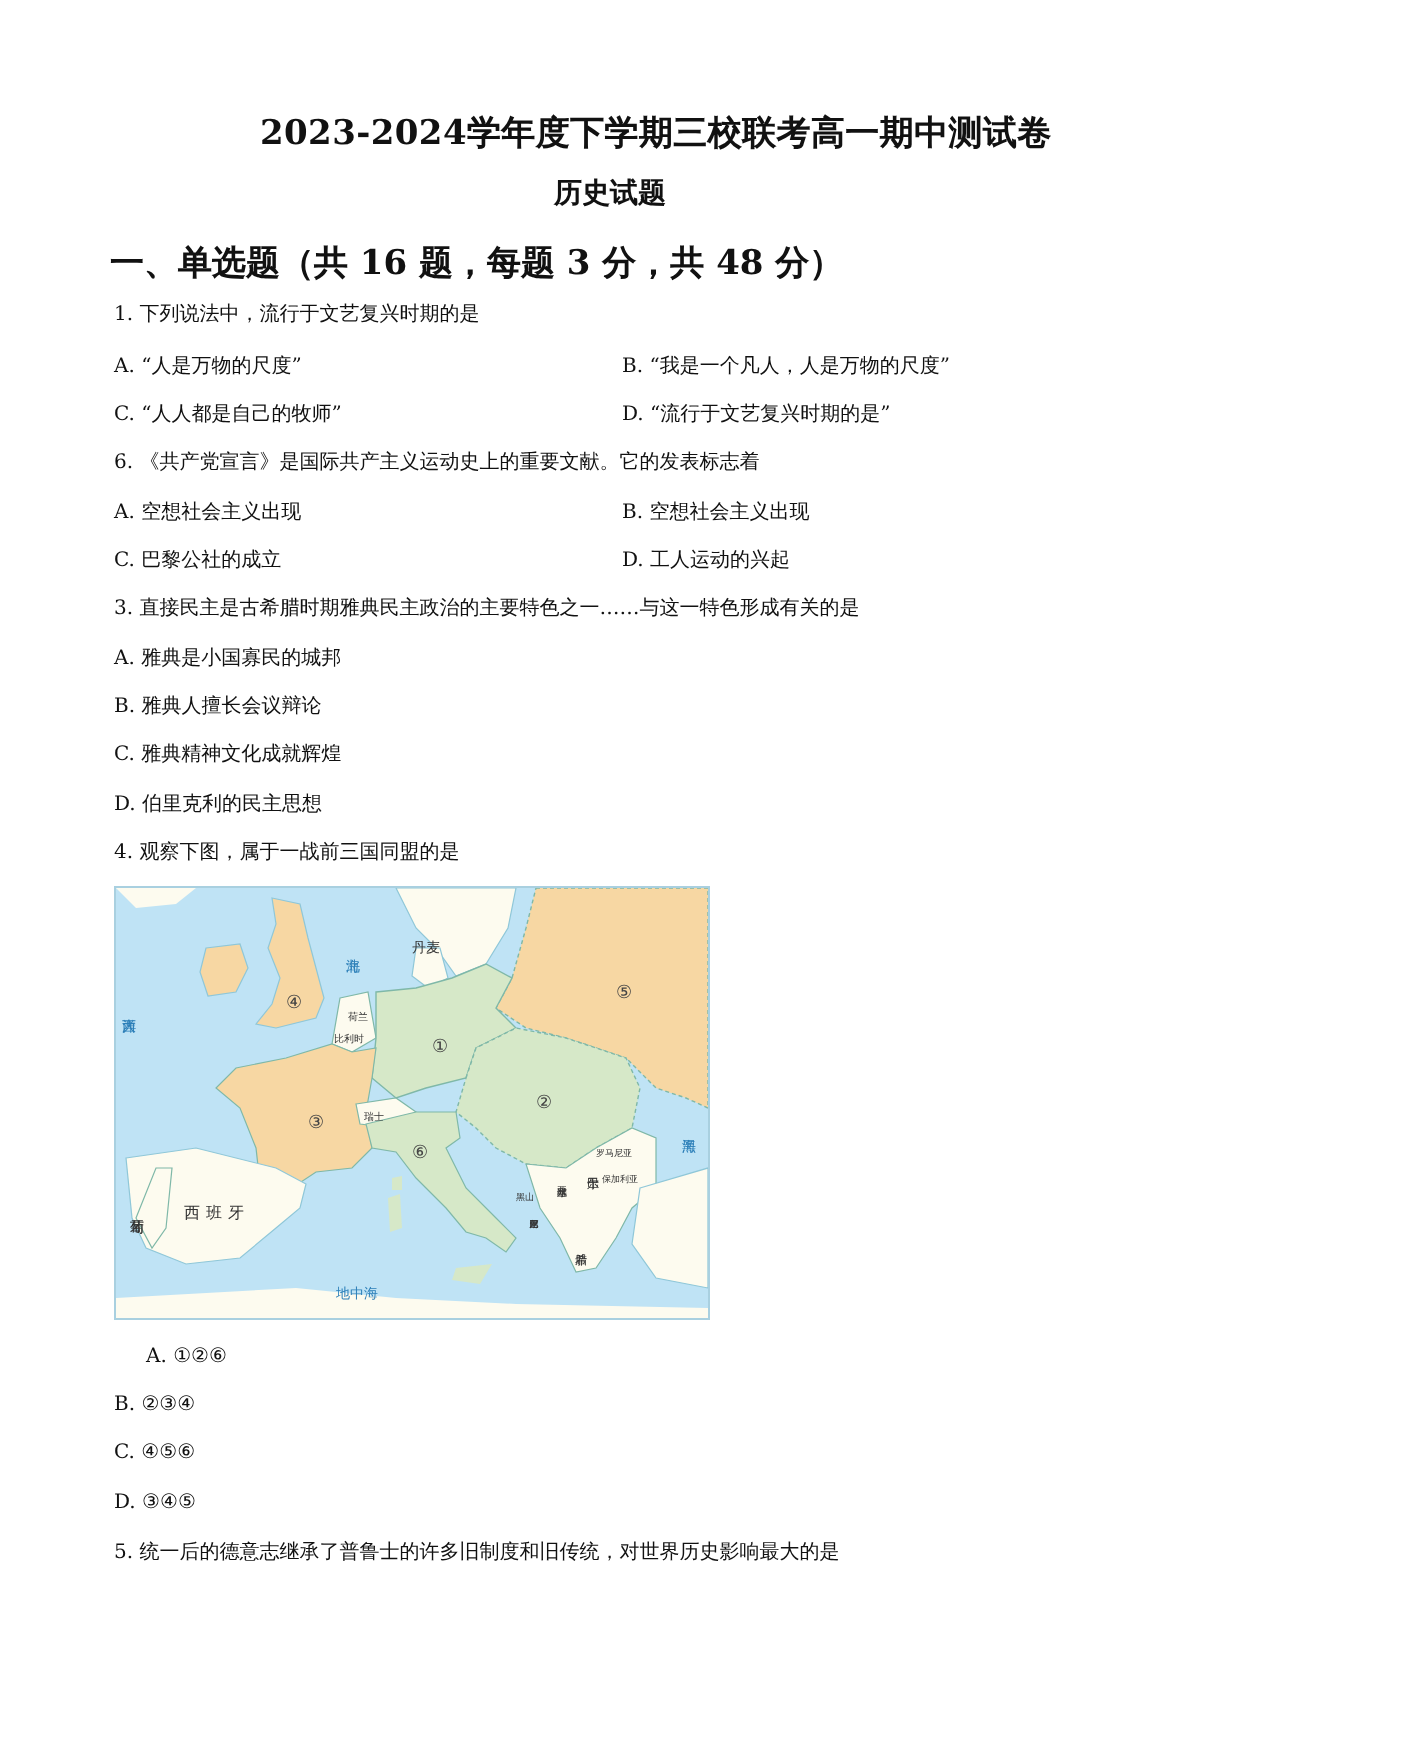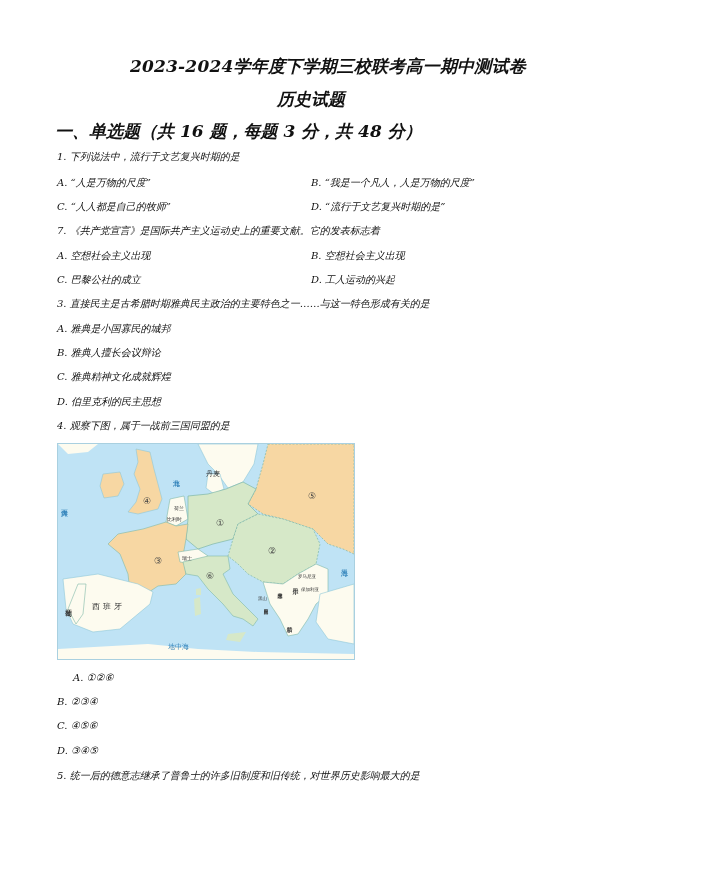--- a/index.html
+++ b/index.html
@@ -1,20 +1,20 @@
 <!DOCTYPE html>
 <html><head>
 <meta charset="utf-8">
 <style>
   html, body { margin: 0; padding: 0; background: #ffffff; }
   body { width: 701px; height: 877px; position: relative; overflow: hidden;
          font-family: "DejaVu Serif", "Liberation Serif", serif; color: #111; }
-  .abs { position: absolute; white-space: nowrap; font-style: italic; }
+  .abs { position: absolute; white-space: nowrap; }
   .title { font-size: 17px; font-weight: bold; letter-spacing: 0.2px; }
-  .subtitle { font-size: 17px; font-weight: bold; }
+  .subtitle { font-size: 14px; font-weight: bold; }
   .section { font-size: 17px; font-weight: bold; }
   .q { font-size: 10px; }
   .opt { font-size: 10px; }
   .map { position: absolute; left: 57px; top: 443px; width: 296px; height: 215px;
          border: 1px solid #a9d0e0; background: #bfe3f5; overflow: hidden; }
   .map svg { display: block; }
   .mlabel { font-family: "DejaVu Sans", sans-serif; fill: #333; }
   .num { font-family: "DejaVu Sans", sans-serif; font-size: 9px; fill: #444; }
   .sea { font-family: "DejaVu Sans", sans-serif; font-size: 7px; fill: #2c7fb8; }
 </style>
@@ -24,21 +24,21 @@
 <div class="abs title" style="left:130px; top:55px;">2023-2024学年度下学期三校联考高一期中测试卷</div>
 <div class="abs subtitle" style="left:277px; top:88px;">历史试题</div>
 <div class="abs section" style="left:55px; top:120px;">一、单选题（共 16 题，每题 3 分，共 48 分）</div>
 
 <div class="abs q" style="left:57px; top:150px;">1. 下列说法中，流行于文艺复兴时期的是</div>
 <div class="abs opt" style="left:57px; top:176px;text-align:center;">A. “人是万物的尺度”</div>
 <div class="abs opt" style="left:311px; top:176px;">B. “我是一个凡人，人是万物的尺度”</div>
 <div class="abs opt" style="left:57px; top:200px;">C. “人人都是自己的牧师”</div>
 <div class="abs opt" style="left:311px; top:200px;">D. “流行于文艺复兴时期的是”</div>
 
-<div class="abs q" style="left:57px; top:224px;">7. 《共产党宣言》是国际共产主义运动史上的重要文献。它的发表标志着</div>
+<div class="abs q" style="left:57px; top:224px;">6. 《共产党宣言》是国际共产主义运动史上的重要文献。它的发表标志着</div>
 <div class="abs opt" style="left:57px; top:249px;">A. 空想社会主义出现</div>
 <div class="abs opt" style="left:311px; top:249px;">B. 空想社会主义出现</div>
 <div class="abs opt" style="left:57px; top:273px;">C. 巴黎公社的成立</div>
 <div class="abs opt" style="left:311px; top:273px;">D. 工人运动的兴起</div>
 
 <div class="abs q" style="left:57px; top:297px;">3. 直接民主是古希腊时期雅典民主政治的主要特色之一……与这一特色形成有关的是</div>
 <div class="abs opt" style="left:57px; top:322px;">A. 雅典是小国寡民的城邦</div>
 <div class="abs opt" style="left:57px; top:346px;">B. 雅典人擅长会议辩论</div>
 <div class="abs opt" style="left:57px; top:370px;">C. 雅典精神文化成就辉煌</div>
 <div class="abs opt" style="left:57px; top:395px;">D. 伯里克利的民主思想</div>

